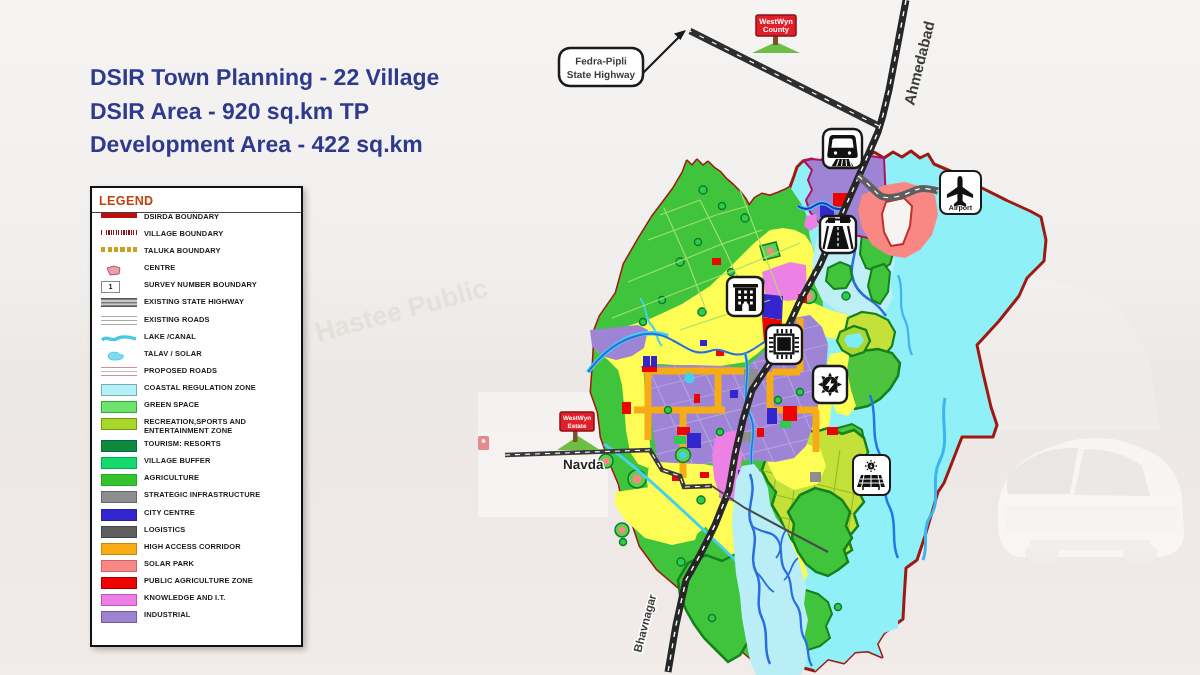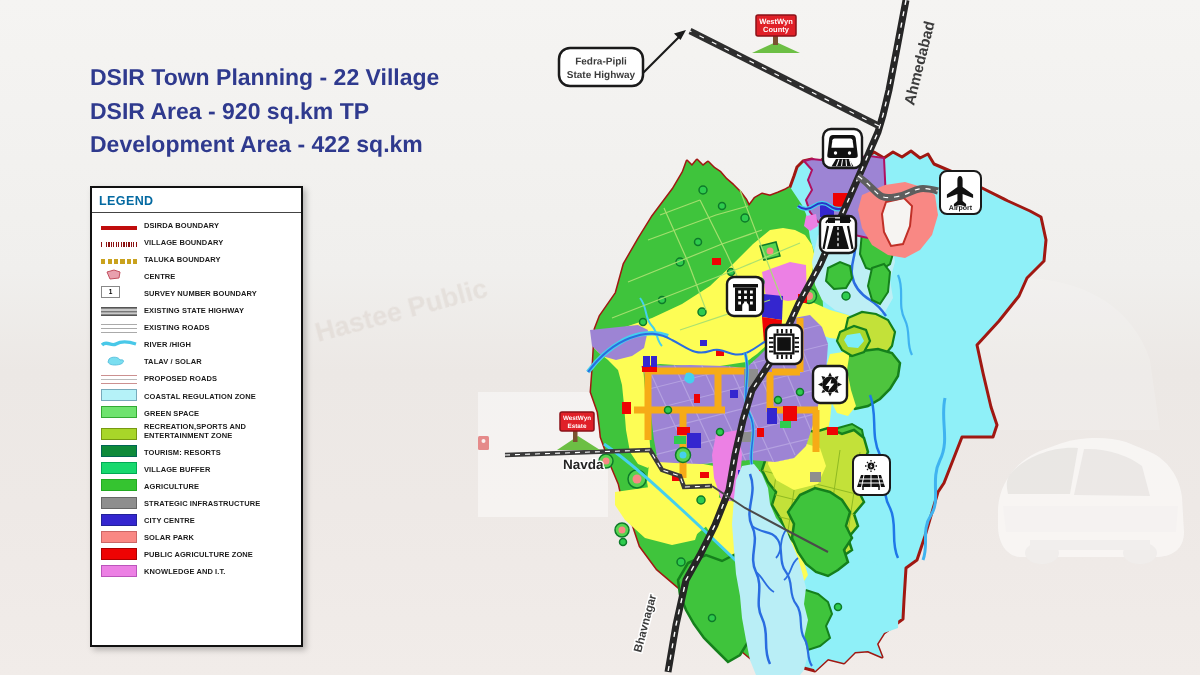--- a/index.html
+++ b/index.html
@@ -1,23 +1,23 @@
 <!DOCTYPE html>
 <html><head>
 <meta charset="utf-8">
 <style>
   html,body{margin:0;padding:0;width:1200px;height:675px;overflow:hidden;-webkit-font-smoothing:antialiased;
     font-family:"Liberation Sans",sans-serif;}
   #stage{position:relative;width:1200px;height:675px;
     background:linear-gradient(180deg,#f5f4f2 0%,#f0efed 40%,#ece8e5 55%,#eee9e6 75%,#f1ece9 100%);}
   #legend{opacity:.999;position:absolute;left:90px;top:186px;width:209px;height:457px;
     background:#fff;border:2px solid #111;box-shadow:3px 3px 6px rgba(0,0,0,.25);}
-  #legend h3{opacity:.999;margin:6px 0 4px 7px;font-size:12.5px;letter-spacing:.4px;color:#0369a1;}
+  #legend h3{opacity:.999;margin:6px 0 4px 7px;font-size:12.5px;letter-spacing:.4px;color:#c2410c;}
   #legend .sep{border-top:1.5px solid #444;margin:0;}
-  .lrow{display:flex;align-items:flex-end;height:17.1px;padding-left:9px;}
+  .lrow{display:flex;align-items:flex-start;height:17.1px;padding-left:9px;}
   .lrow.tall{height:22px;}
   .lsw{width:36px;flex:0 0 36px;display:flex;align-items:center;}
   .ltx{opacity:.999;font-size:7.5px;font-weight:bold;color:#1a1a1a;margin-left:7px;letter-spacing:.1px;line-height:8.5px;}
   .fill{width:36px;height:12px;border:1px solid #666;box-sizing:border-box;}
 </style>
 </head>
 <body>
 <div id="stage">
 
 <div id="legend">
@@ -83,21 +83,21 @@
         </span>
         <span class="ltx">EXISTING ROADS</span>
       </div>
 
   <div class="lrow">
         <span class="lsw">
           <svg width="36" height="12">
             <path d="M1,7 C6,2 10,9 15,6 S26,3 35,6" fill="none" stroke="#49c8e8" stroke-width="3.4"></path>
           </svg>
         </span>
-        <span class="ltx">RIVER /HIGH</span>
+        <span class="ltx">LAKE /CANAL</span>
       </div>
 
   <div class="lrow">
         <span class="lsw">
           <svg width="36" height="12">
             <path d="M8,4 C11,1 18,2 19,5 C23,4 24,7 20,9 C14,11 8,10 7,7 Z" fill="#7adef0" stroke="#49b8d8" stroke-width=".8"></path>
           </svg>
         </span>
         <span class="ltx">TALAV / SOLAR</span>
       </div>
@@ -162,21 +162,33 @@
         <span class="ltx">STRATEGIC INFRASTRUCTURE</span>
       </div>
 
   <div class="lrow">
         <span class="lsw">
           <span class="fill" style="background:#3426cf;border-color:#229;"></span>
         </span>
         <span class="ltx">CITY CENTRE</span>
       </div>
 
-
+  <div class="lrow">
+        <span class="lsw">
+          <span class="fill" style="background:#5f5f5f;border-color:#444;"></span>
+        </span>
+        <span class="ltx">LOGISTICS</span>
+      </div>
+
+  <div class="lrow">
+        <span class="lsw">
+          <span class="fill" style="background:#f6ab17;border-color:#c80;"></span>
+        </span>
+        <span class="ltx">HIGH ACCESS CORRIDOR</span>
+      </div>
 
 
   <div class="lrow">
         <span class="lsw">
           <span class="fill" style="background:#f98884;border-color:#c66;"></span>
         </span>
         <span class="ltx">SOLAR PARK</span>
       </div>
 
   <div class="lrow">
@@ -186,20 +198,26 @@
         <span class="ltx">PUBLIC AGRICULTURE ZONE</span>
       </div>
 
   <div class="lrow">
         <span class="lsw">
           <span class="fill" style="background:#ec80e4;border-color:#b5b;"></span>
         </span>
         <span class="ltx">KNOWLEDGE AND I.T.</span>
       </div>
 
+  <div class="lrow">
+        <span class="lsw">
+          <span class="fill" style="background:#9d83d2;border-color:#75a;"></span>
+        </span>
+        <span class="ltx">INDUSTRIAL</span>
+      </div>
 </div>
 
 <svg id="map" width="1200" height="675" viewBox="0 0 1200 675" style="position:absolute;left:0;top:0;text-rendering:geometricPrecision;" xmlns="http://www.w3.org/2000/svg">
 <g opacity="0.999">
 <defs>
   <clipPath id="pmclip">
     <path d="M641,366 L690,365 725,366 746,368 758,357 770,345 782,330 794,318 810,315 822,327 828,344 826,372 820,398 814,422 806,446 794,458 775,462 750,460 725,462 700,464 675,463 658,462 654,440 651,415 648,390 645,375 Z"></path>
   </clipPath>
   <clipPath id="rmclip">
     <path d="M758,445 L770,435 785,430 800,428 815,432 828,428 842,434 854,430 864,438 868,452 862,465 868,478 858,490 864,502 854,514 858,526 848,538 852,550 840,558 828,562 814,560 804,554 794,544 786,532 780,518 772,505 776,492 768,482 762,470 766,458 Z"></path>

